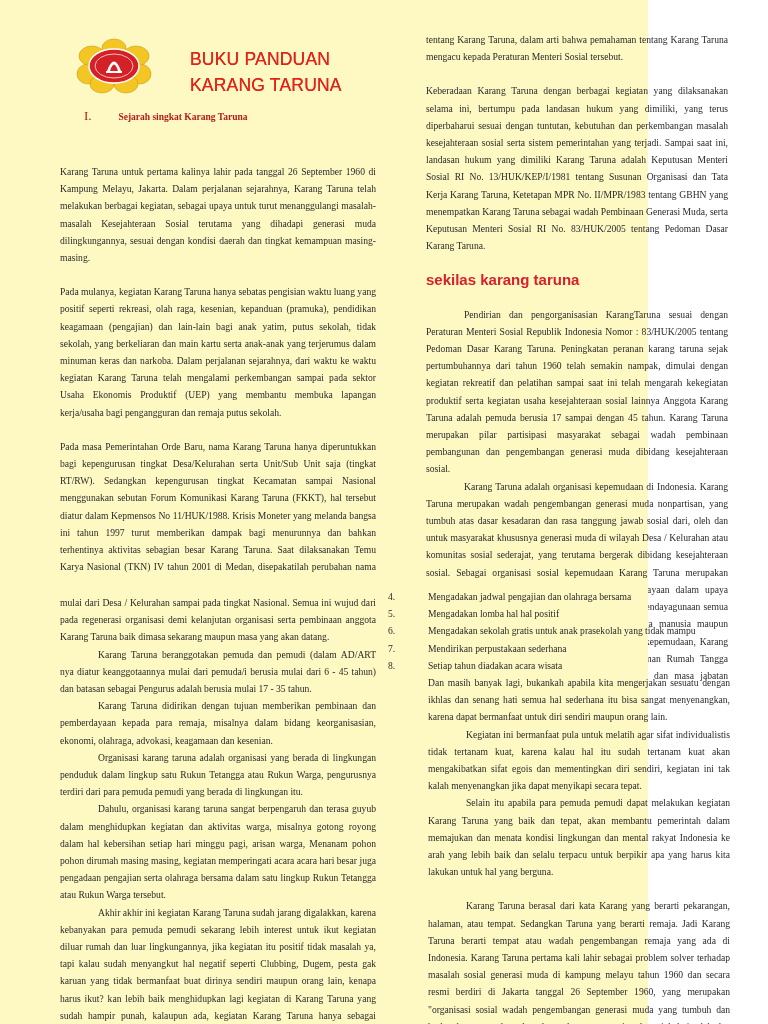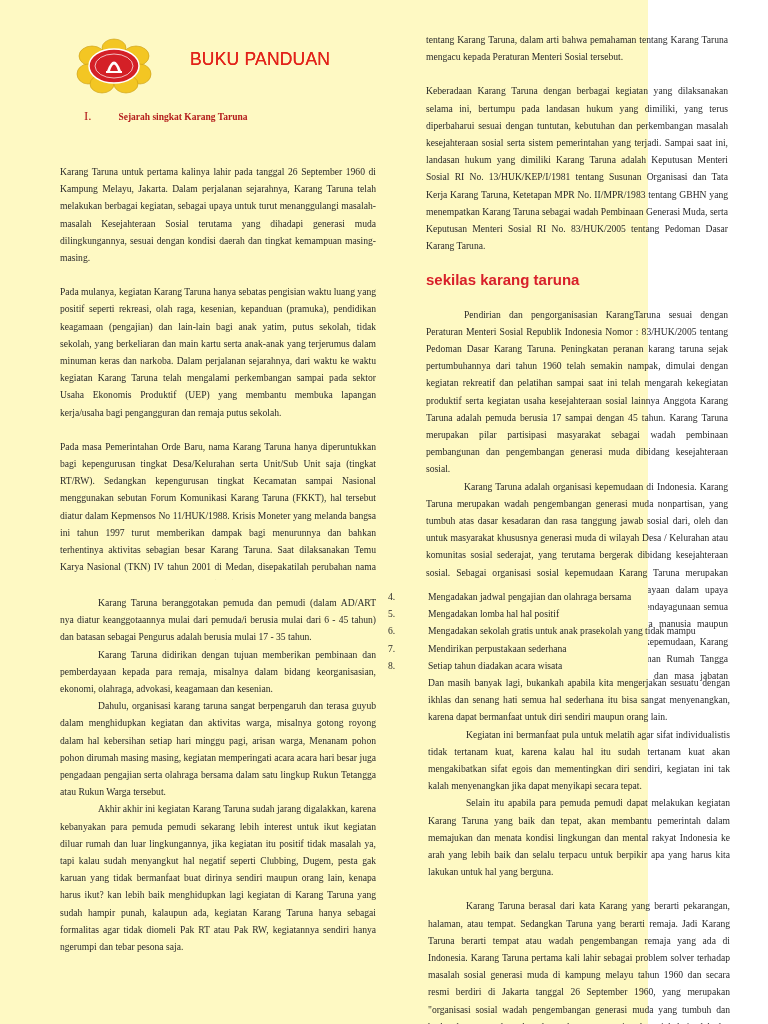--- a/index.html
+++ b/index.html
@@ -46,20 +46,21 @@
       <ellipse cx="38" cy="28" rx="25" ry="17" fill="#d42027" stroke="#fff" stroke-width="1.5"></ellipse>
       <ellipse cx="38" cy="28" rx="19" ry="12" fill="#d42027" stroke="#fff" stroke-width="0.7"></ellipse>
       <path d="M31 33 Q38 14 45 33 Z" fill="#fff"></path>
       <path d="M34 33 Q38 20 42 33 Z" fill="#d42027"></path>
       <rect x="30" y="33" width="16" height="2" fill="#fff"></rect>
     </svg>
   </div>
 
   <div class="title">
     <div>BUKU PANDUAN</div>
+    <div>KARANG TARUNA</div>
   </div>
 
   <div class="section-head">
     <span class="num">I.</span>
     <span>Sejarah singkat Karang Taruna</span>
   </div>
 
   <div class="col" style="left:60px; top:127px; width:316px;margin-top:36px;">
     <p>Karang Taruna untuk pertama kalinya lahir pada tanggal 26 September 1960 di Kampung Melayu, Jakarta. Dalam perjalanan sejarahnya, Karang Taruna telah melakukan berbagai kegiatan, sebagai upaya untuk turut menanggulangi masalah-masalah Kesejahteraan Sosial terutama yang dihadapi generasi muda dilingkungannya, sesuai dengan kondisi daerah dan tingkat kemampuan masing-masing.</p>
     <div class="gap"></div>
@@ -76,22 +77,24 @@
     <p class="red-sub">sekilas karang taruna</p>
     <div class="gap"></div>
     <p class="indent">Pendirian dan pengorganisasian KarangTaruna sesuai dengan Peraturan Menteri Sosial Republik Indonesia Nomor : 83/HUK/2005 tentang Pedoman Dasar Karang Taruna. Peningkatan peranan karang taruna sejak pertumbuhannya dari tahun 1960 telah semakin nampak, dimulai dengan kegiatan rekreatif dan pelatihan sampai saat ini telah mengarah kekegiatan produktif serta kegiatan usaha kesejahteraan sosial lainnya Anggota Karang Taruna adalah pemuda berusia 17 sampai dengan 45 tahun. Karang Taruna merupakan pilar partisipasi masyarakat sebagai wadah pembinaan pembangunan dan pengembangan generasi muda dibidang kesejahteraan sosial.</p>
     <p class="indent">Karang Taruna adalah organisasi kepemudaan di Indonesia. Karang Taruna merupakan wadah pengembangan generasi muda nonpartisan, yang tumbuh atas dasar kesadaran dan rasa tanggung jawab sosial dari, oleh dan untuk masyarakat khususnya generasi muda di wilayah Desa / Kelurahan atau komunitas sosial sederajat, yang terutama bergerak dibidang kesejahteraan sosial. Sebagai organisasi sosial kepemudaan Karang Taruna merupakan wadah pembinaan dan pengembangan serta pemberdayaan dalam upaya mengembangkan kegiatan ekonomis produktif dengan pendayagunaan semua potensi yang tersedia dilingkungan baik sumber daya manusia maupun sumber daya alam yang telah ada. Sebagai organisasi kepemudaan, Karang Taruna berpedoman pada Pedoman Dasar dan Pedoman Rumah Tangga dimana telah pula diatur tentang struktur penggurus dan masa jabatan dimasing-masing wilayah</p>
   </div>
 </div>
 
 <div class="spread bottom">
 
   <div class="col" style="left:60px; top:14px; width:316px;">
+    <p>mulai dari Desa / Kelurahan sampai pada tingkat Nasional. Semua ini wujud dari pada regenerasi organisasi demi kelanjutan organisasi serta pembinaan anggota Karang Taruna baik dimasa sekarang maupun masa yang akan datang.</p>
     <p class="indent">Karang Taruna beranggotakan pemuda dan pemudi (dalam AD/ART nya diatur keanggotaannya mulai dari pemuda/i berusia mulai dari 6 - 45 tahun) dan batasan sebagai Pengurus adalah berusia mulai 17 - 35 tahun.</p>
     <p class="indent">Karang Taruna didirikan dengan tujuan memberikan pembinaan dan pemberdayaan kepada para remaja, misalnya dalam bidang keorganisasian, ekonomi, olahraga, advokasi, keagamaan dan kesenian.</p>
+    <p class="indent">Organisasi karang taruna adalah organisasi yang berada di lingkungan penduduk dalam lingkup satu Rukun Tetangga atau Rukun Warga, pengurusnya terdiri dari para pemuda pemudi yang berada di lingkungan itu.</p>
     <p class="indent">Dahulu, organisasi karang taruna sangat berpengaruh dan terasa guyub dalam menghidupkan kegiatan dan aktivitas warga, misalnya gotong royong dalam hal kebersihan setiap hari minggu pagi, arisan warga, Menanam pohon pohon dirumah masing masing, kegiatan memperingati acara acara hari besar juga pengadaan pengajian serta olahraga bersama dalam satu lingkup Rukun Tetangga atau Rukun Warga tersebut.</p>
     <p class="indent">Akhir akhir ini kegiatan Karang Taruna sudah jarang digalakkan, karena kebanyakan para pemuda pemudi sekarang lebih interest untuk ikut kegiatan diluar rumah dan luar lingkungannya, jika kegiatan itu positif tidak masalah ya, tapi kalau sudah menyangkut hal negatif seperti Clubbing, Dugem, pesta gak karuan yang tidak bermanfaat buat dirinya sendiri maupun orang lain, kenapa harus ikut? kan lebih baik menghidupkan lagi kegiatan di Karang Taruna yang sudah hampir punah, kalaupun ada, kegiatan Karang Taruna hanya sebagai formalitas agar tidak diomeli Pak RT atau Pak RW, kegiatannya sendiri hanya ngerumpi dan tebar pesona saja.</p>
 
   </div>
 
   <div class="col" style="left:428px; top:8px; width:302px;">
     <ol class="list" style="margin-left:-22px;">
       <li><span class="n">4.</span><span>Mengadakan jadwal pengajian dan olahraga bersama</span></li>
       <li><span class="n">5.</span><span>Mengadakan lomba hal hal positif</span></li>
       <li><span class="n">6.</span><span>Mengadakan sekolah gratis untuk anak prasekolah yang tidak mampu</span></li>

